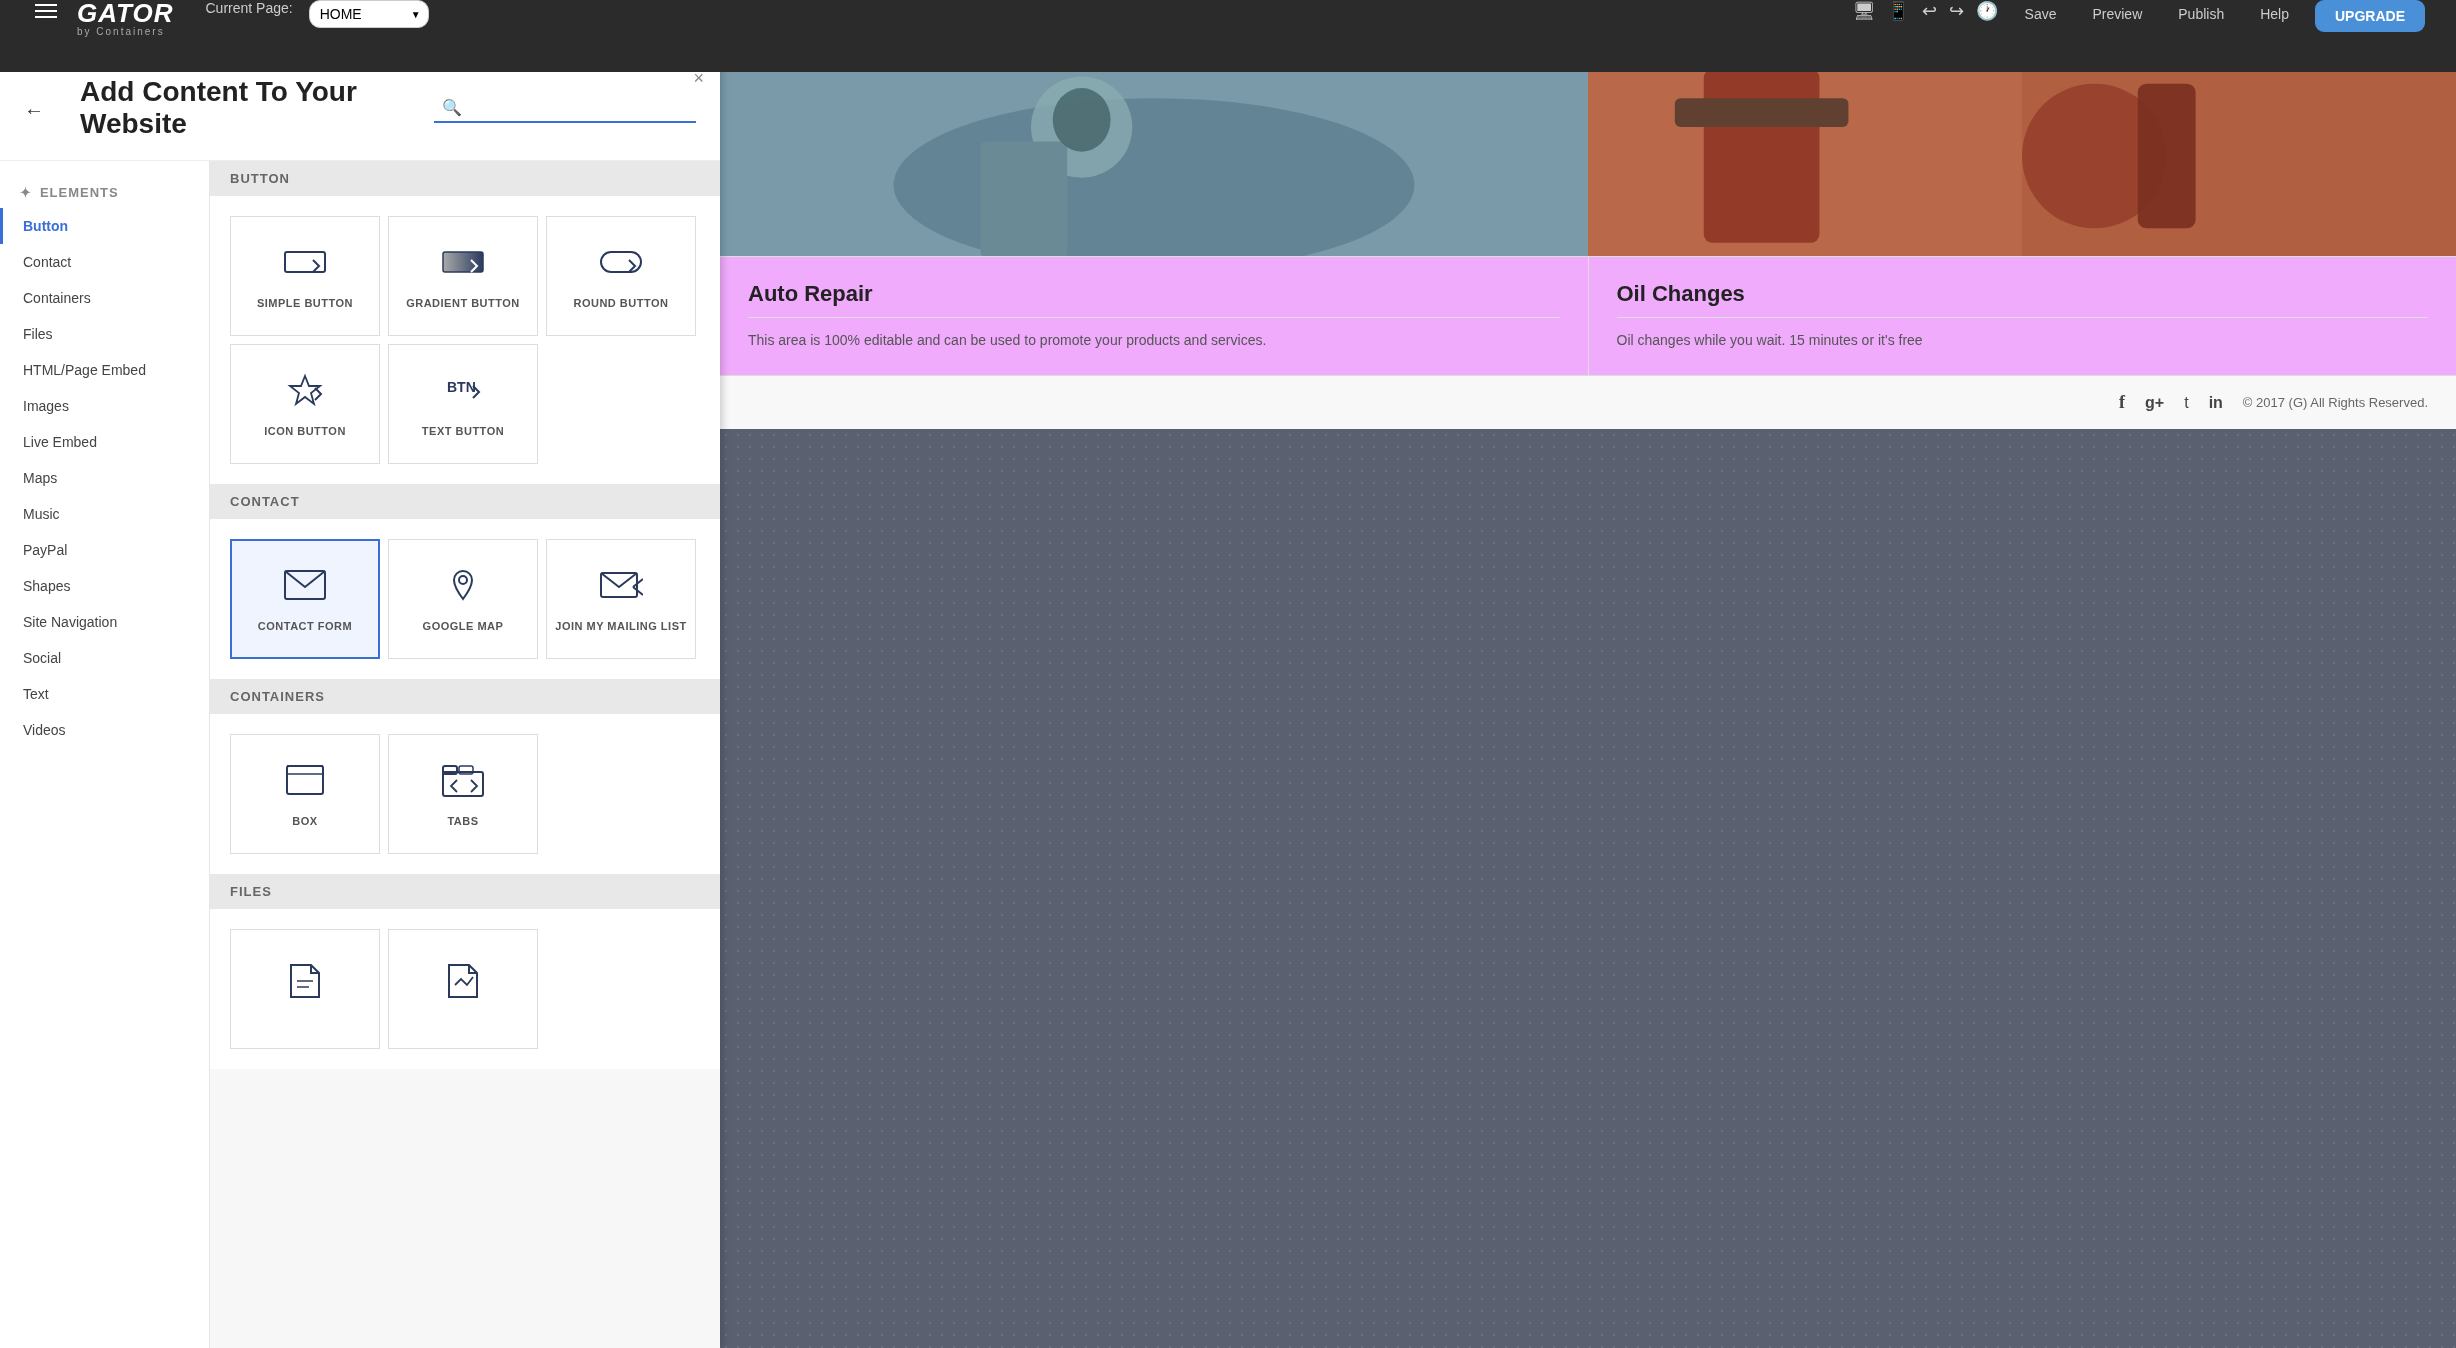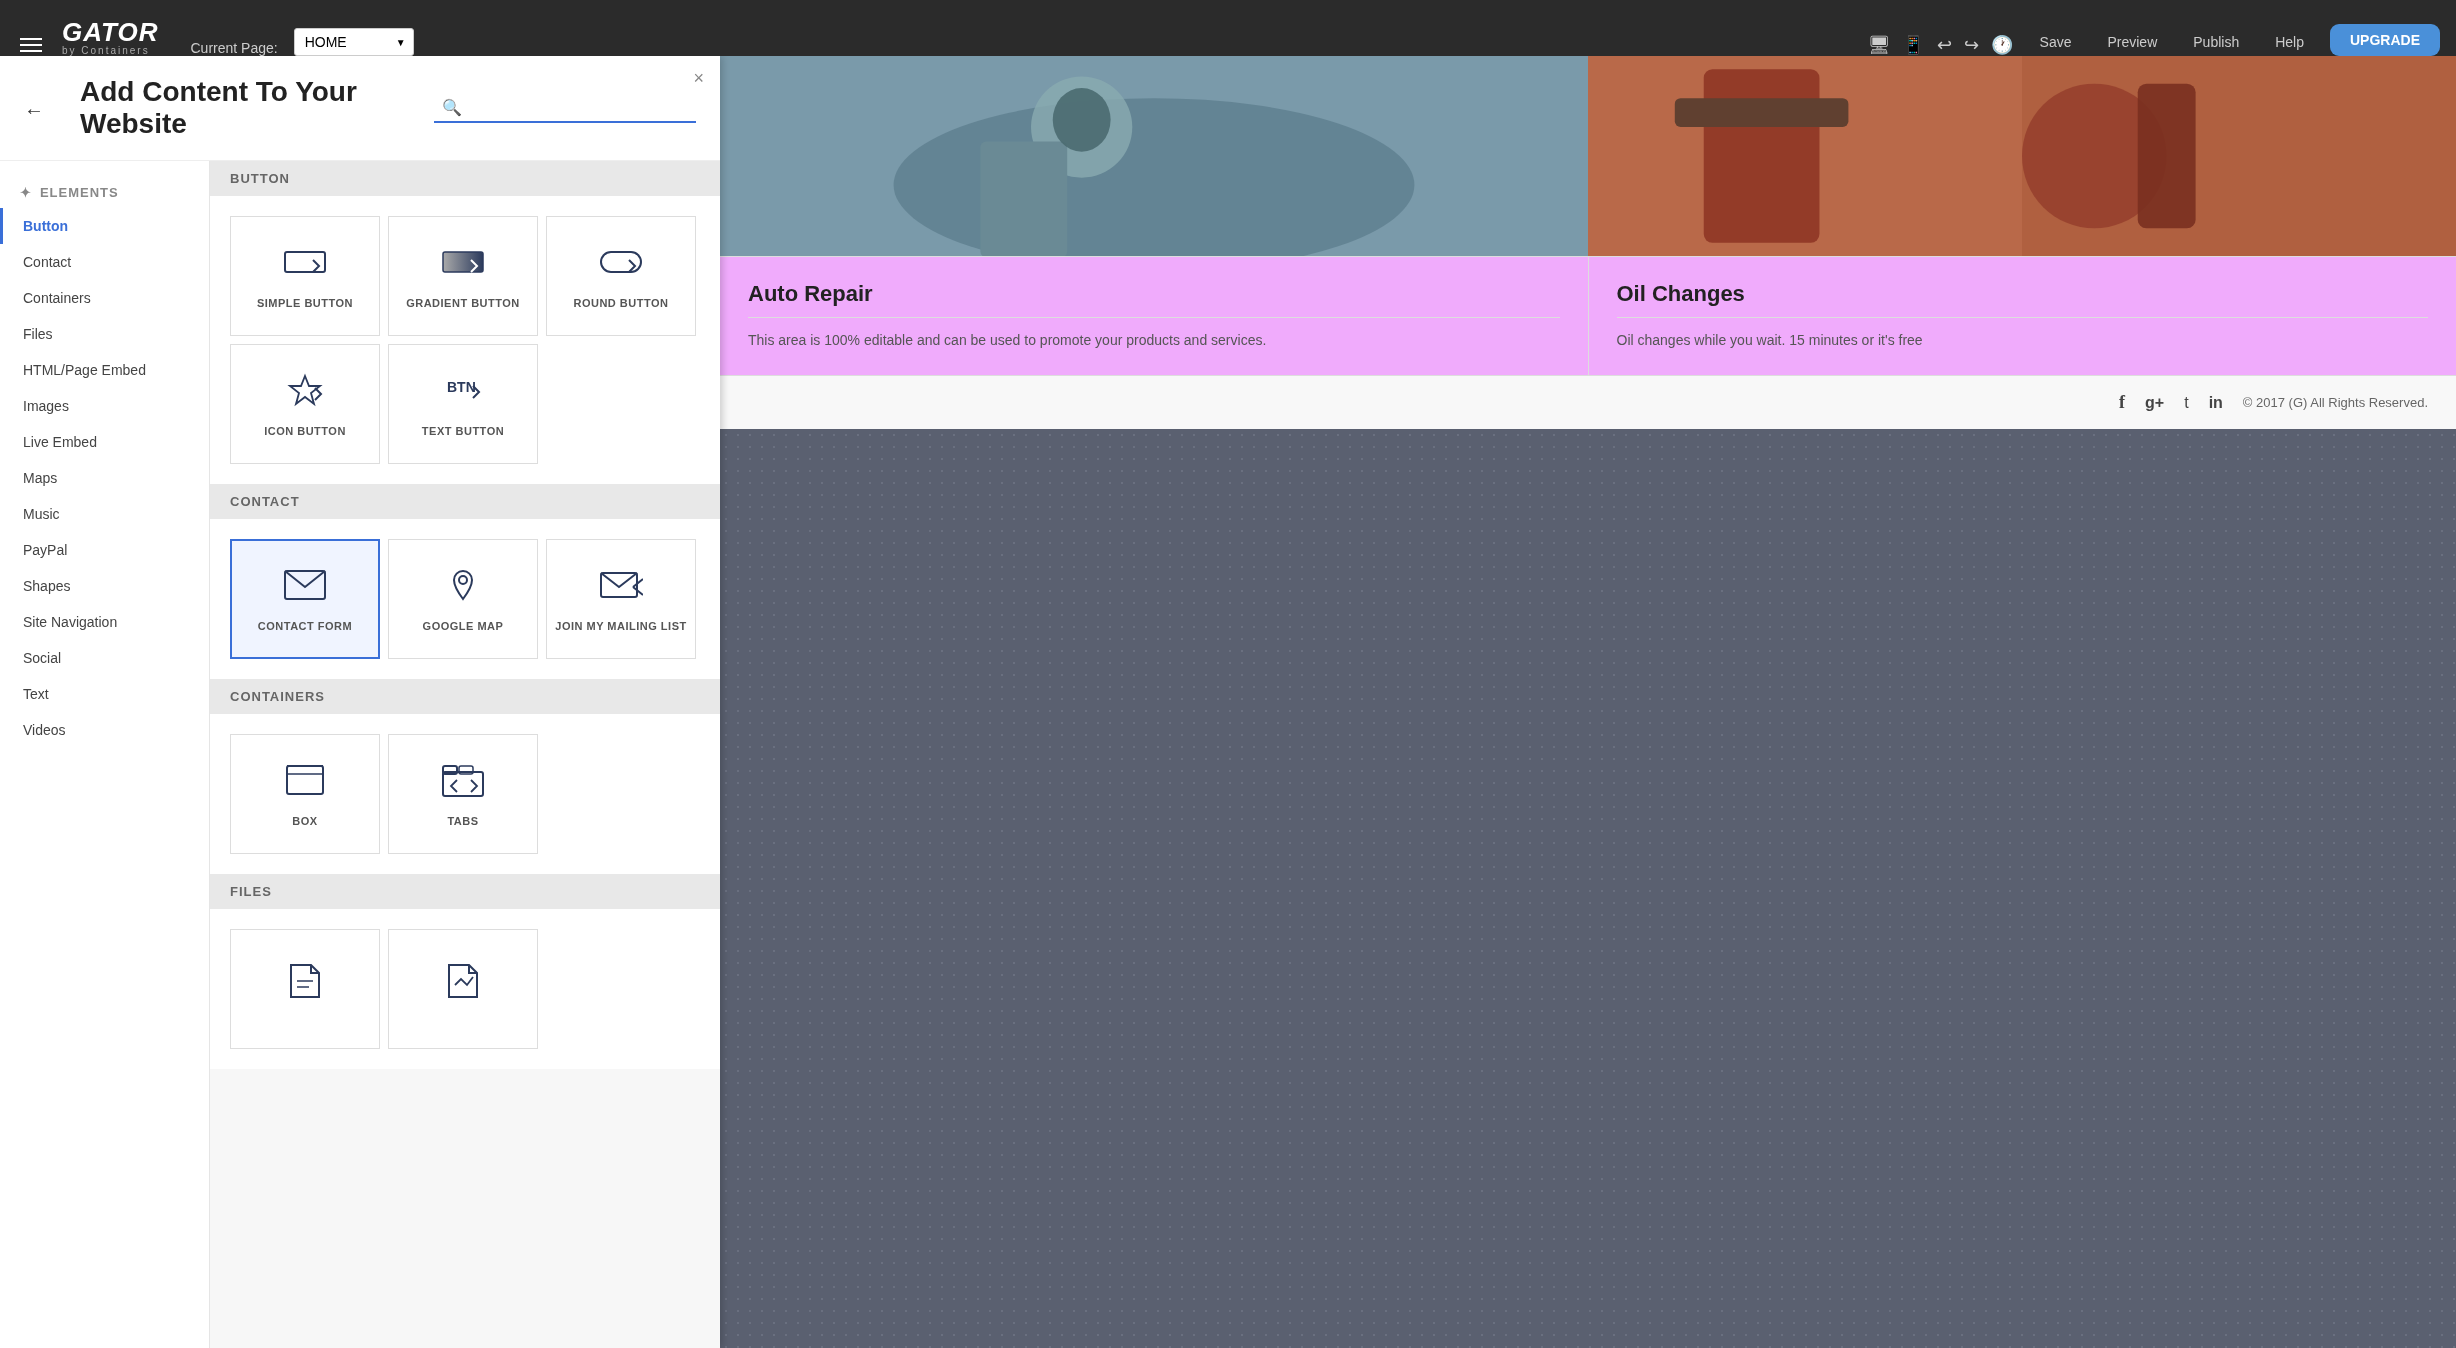--- a/index.html
+++ b/index.html
@@ -1,24 +1,24 @@
 <!DOCTYPE html>
 <html><head>
   <meta charset="utf-8">
   <style>
     * { box-sizing: border-box; margin: 0; padding: 0; }
     body { font-family: Arial, sans-serif; background: #555; overflow: hidden; width: 2456px; height: 1348px; }
 
     
     .navbar {
       display: flex;
-      align-items: flex-end;
+      align-items: flex-start;
       background: #2b2b2b;
-      height: 56px;
-      padding: 0 16px;
+      height: 72px;
+      padding: 0 31px;
       gap: 16px;
       position: fixed;
       top: 0; left: 0; right: 0;
       z-index: 100;
     }
     .navbar-hamburger {
       color: white;
       font-size: 20px;
       cursor: pointer;
       display: flex;
@@ -52,21 +52,21 @@
     .current-page-label {
       color: #ccc;
       font-size: 14px;
       margin-left: 16px;
     }
     .page-select {
       background: white;
       border: 1px solid #ccc;
       padding: 5px 28px 5px 10px;
       font-size: 14px;
-      border-radius: 3px;
+      border-radius: 11px;
       appearance: none;
       cursor: pointer;
       min-width: 120px;
     }
     .page-select-wrap {
       position: relative;
     }
     .page-select-wrap::after {
       content: '▼';
       position: absolute;

